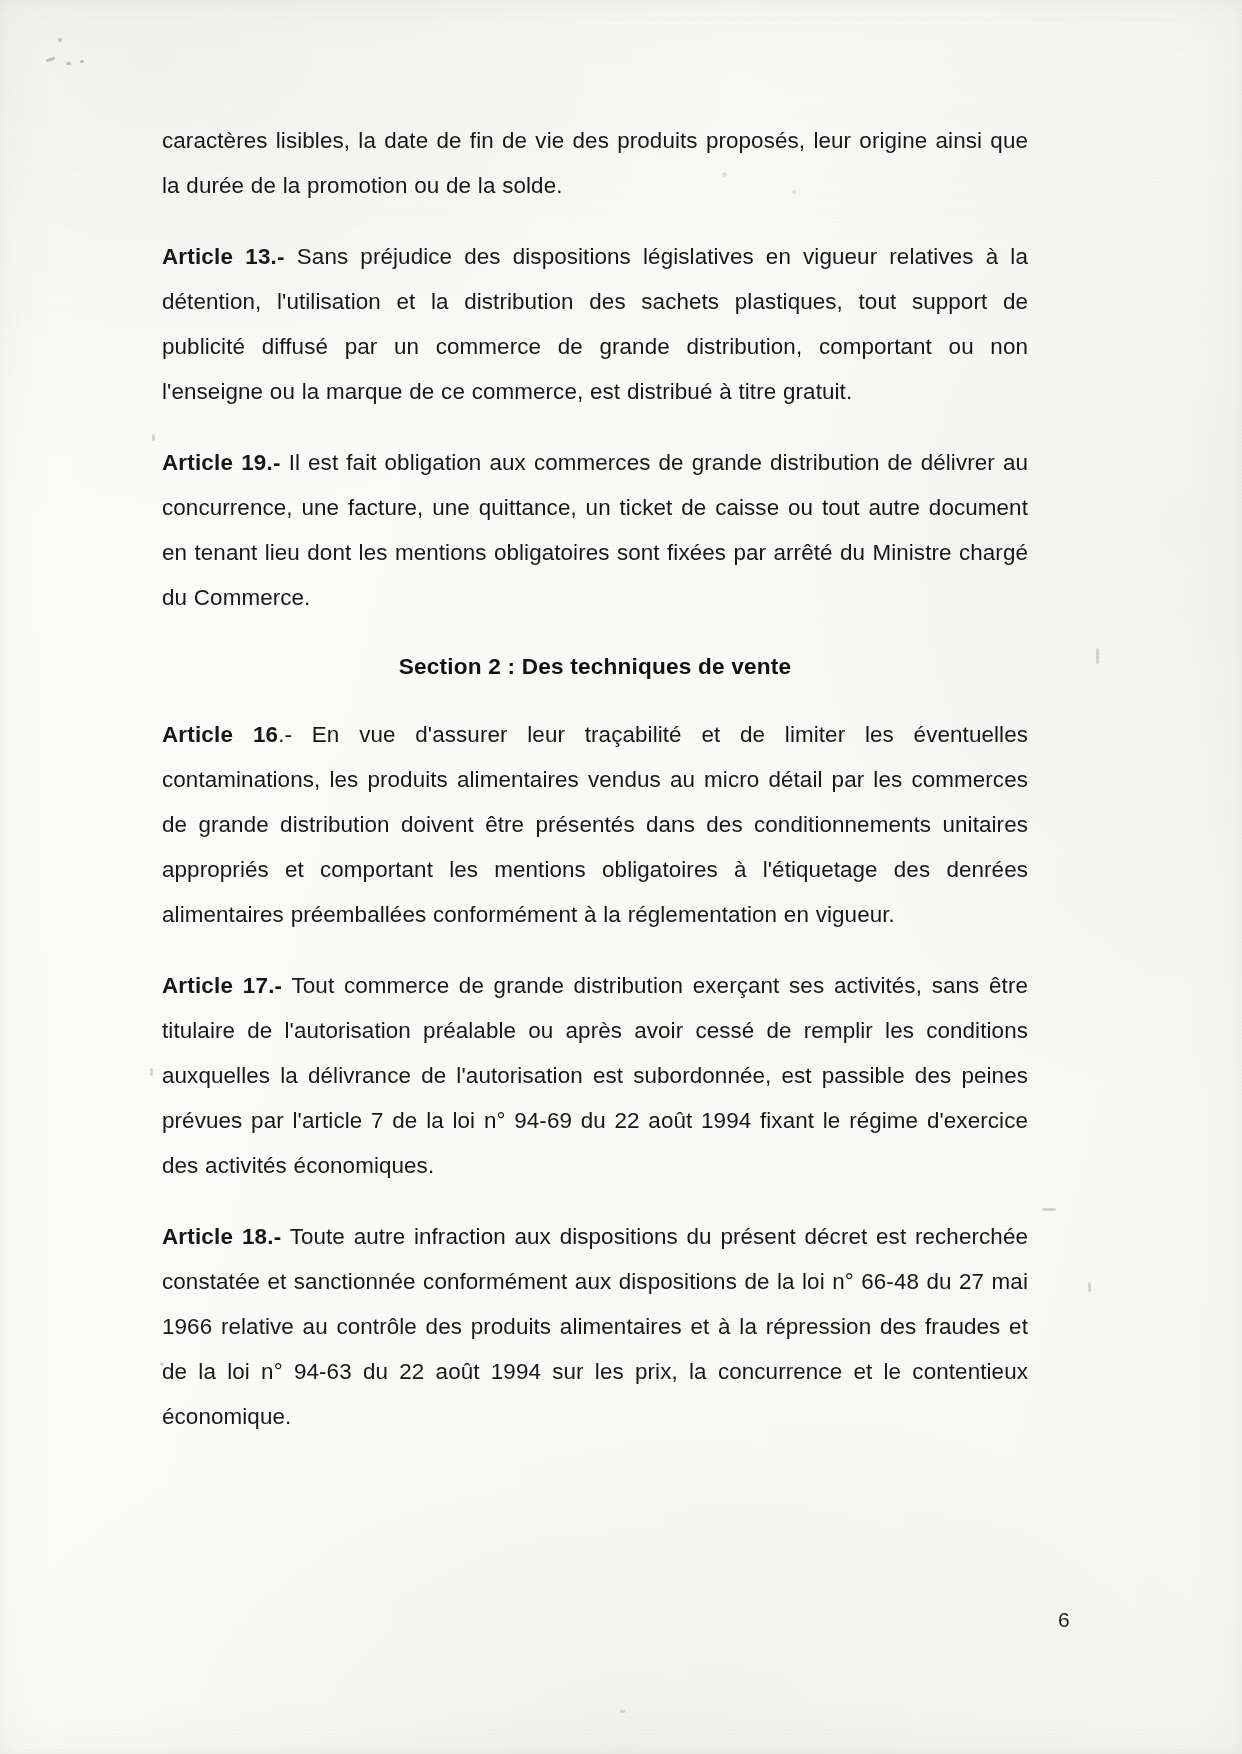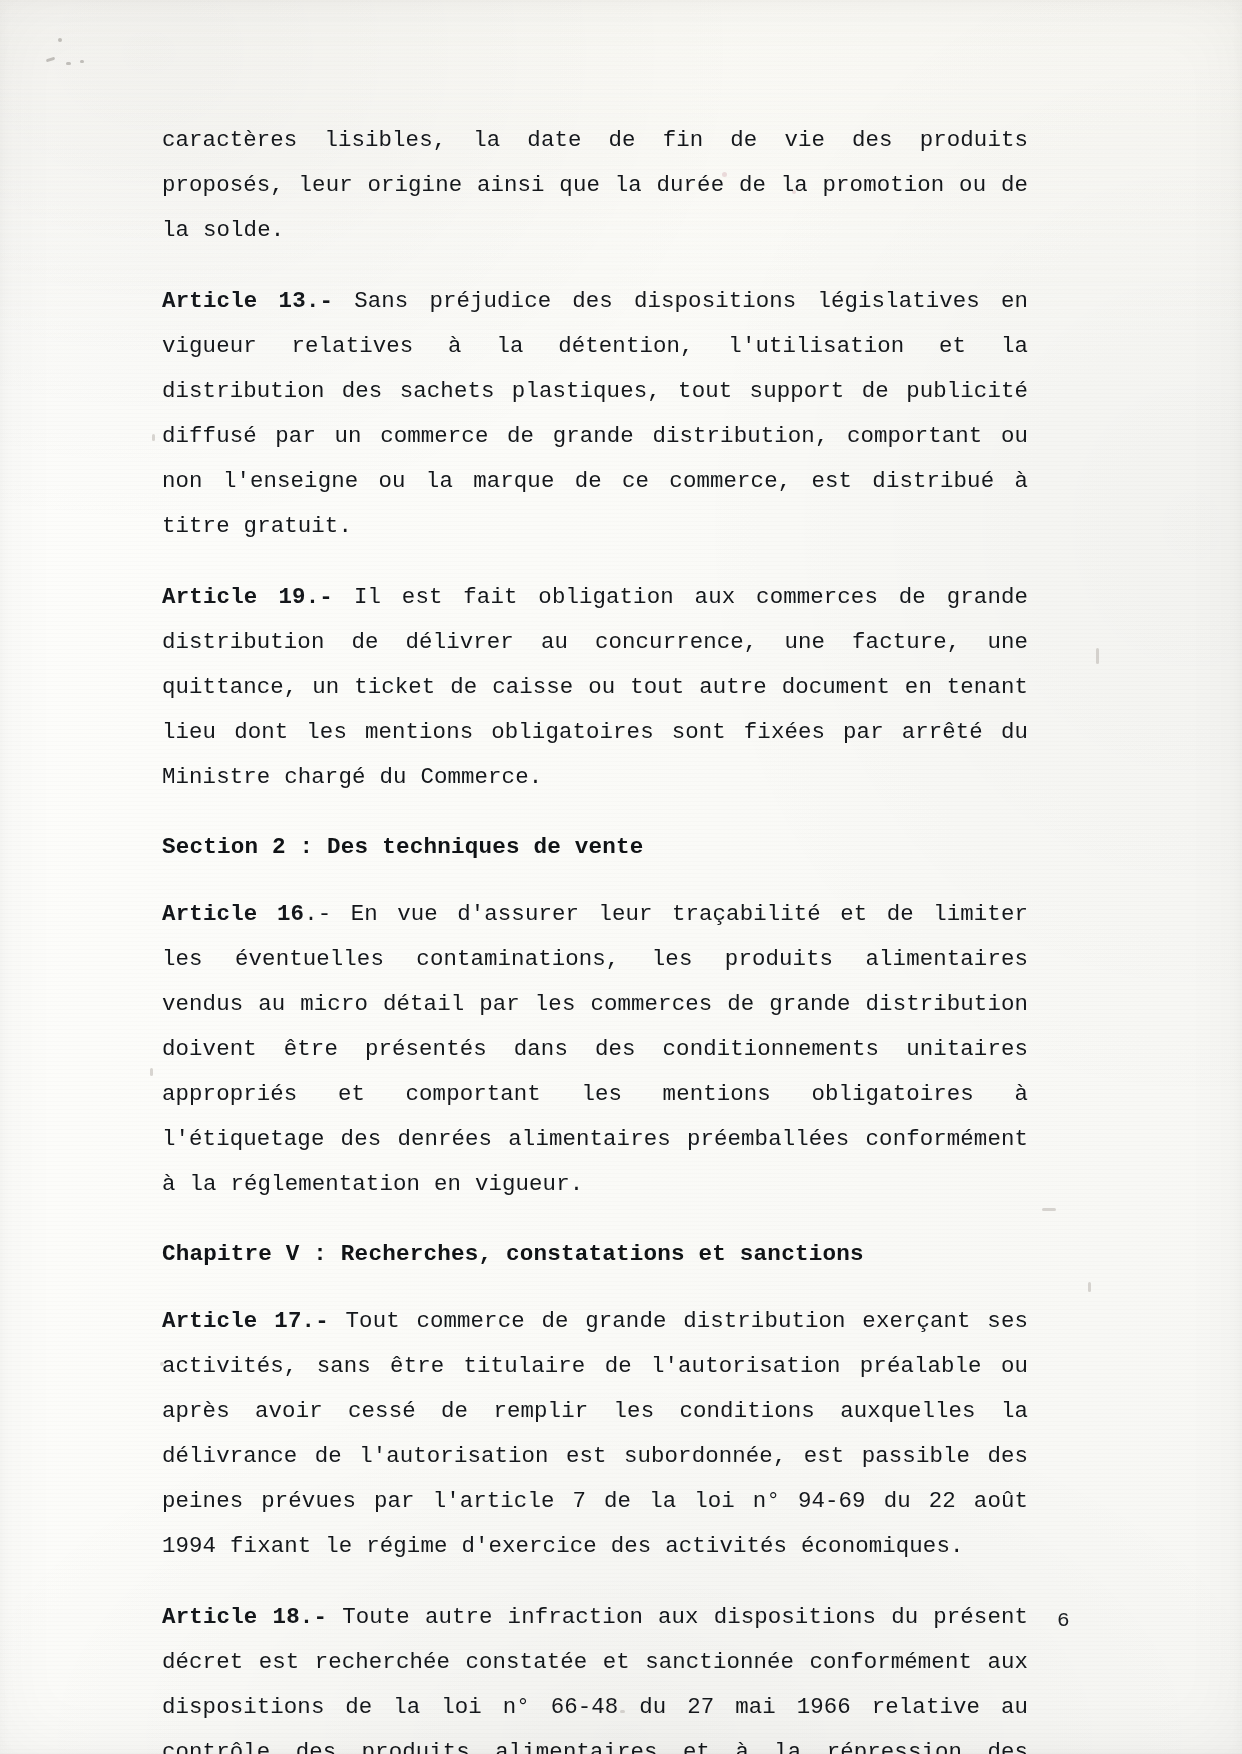--- a/index.html
+++ b/index.html
@@ -14,21 +14,21 @@
     width: 1242px;
     height: 1754px;
     margin: 0 auto;
     background: #ffffff;
     background-image:
       radial-gradient(ellipse 70% 40% at 12% 3%, rgba(0,0,0,0.035), rgba(0,0,0,0) 70%),
       radial-gradient(ellipse 60% 50% at 96% 30%, rgba(0,0,0,0.022), rgba(0,0,0,0) 70%),
       radial-gradient(ellipse 80% 30% at 50% 99%, rgba(0,0,0,0.03), rgba(0,0,0,0) 70%),
       linear-gradient(103deg, #fdfdfb 0%, #fbfbf8 40%, #f7f7f4 100%);
     overflow: hidden;
-    font-family: Liberation Mono, monospace;
+    font-family: Liberation Sans, sans-serif;
     color: #13161a;
     box-sizing: border-box;
   }
 
   
   .scan-tint {
     position: absolute;
     inset: 0;
     pointer-events: none;
     background:
@@ -79,21 +79,21 @@
   .art-label {
     font-weight: bold;
     letter-spacing: 0.2px;
   }
 
   h2.heading {
     margin: 4px 0 24px 0;
     font-size: 22.6px;
     line-height: 42px;
     font-weight: bold;
-    text-align: left;
+    text-align: center;
     letter-spacing: 0.2px;
     color: #101316;
   }
 
   .page-number {
     position: absolute;
     right: 172px;
     bottom: 122px;
     font-size: 21px;
     color: #1a1d21;
@@ -127,21 +127,20 @@
 
     <p class="para"><span class="art-label">Article 13.-</span><span> Sans préjudice des dispositions législatives en vigueur relatives à la détention, l'utilisation et la distribution des sachets plastiques, tout support de publicité diffusé par un commerce de grande distribution, comportant ou non l'enseigne ou la marque de ce commerce, est distribué à titre gratuit.</span></p>
 
     <p class="para"><span class="art-label">Article 19.-</span><span> Il est fait obligation aux commerces de grande distribution de délivrer au concurrence, une facture, une quittance, un ticket de caisse ou tout autre document en tenant lieu dont les mentions obligatoires sont fixées par arrêté du Ministre chargé du Commerce.</span></p>
 
     <h2 class="heading">Section 2 : Des techniques de vente</h2>
 
 
     <p class="para"><span class="art-label">Article 16</span><span>.- En vue d'assurer leur traçabilité et de limiter les éventuelles contaminations, les produits alimentaires vendus au micro détail par les commerces de grande distribution doivent être présentés dans des conditionnements unitaires appropriés et comportant les mentions obligatoires à l'étiquetage des denrées alimentaires préemballées conformément à la réglementation en vigueur.</span></p>
 
-    <h2 class="heading">Chapitre V : Recherches, constatations et sanctions</h2>
 
     <p class="para"><span class="art-label">Article 17.-</span><span> Tout commerce de grande distribution exerçant ses activités, sans être titulaire de l'autorisation préalable ou après avoir cessé de remplir les conditions auxquelles la délivrance de l'autorisation est subordonnée, est passible des peines prévues par l'article 7 de la loi n° 94-69 du 22 août 1994 fixant le régime d'exercice des activités économiques.</span></p>
 
     <p class="para"><span class="art-label">Article 18.-</span><span> Toute autre infraction aux dispositions du présent décret est recherchée constatée et sanctionnée conformément aux dispositions de la loi n° 66-48 du 27 mai 1966 relative au contrôle des produits alimentaires et à la répression des fraudes et de la loi n° 94-63 du 22 août 1994 sur les prix, la concurrence et le contentieux économique.</span></p>
 
   </div>
 
   <div class="page-number">6</div>
 
   <div class="edge-shadow"></div>

